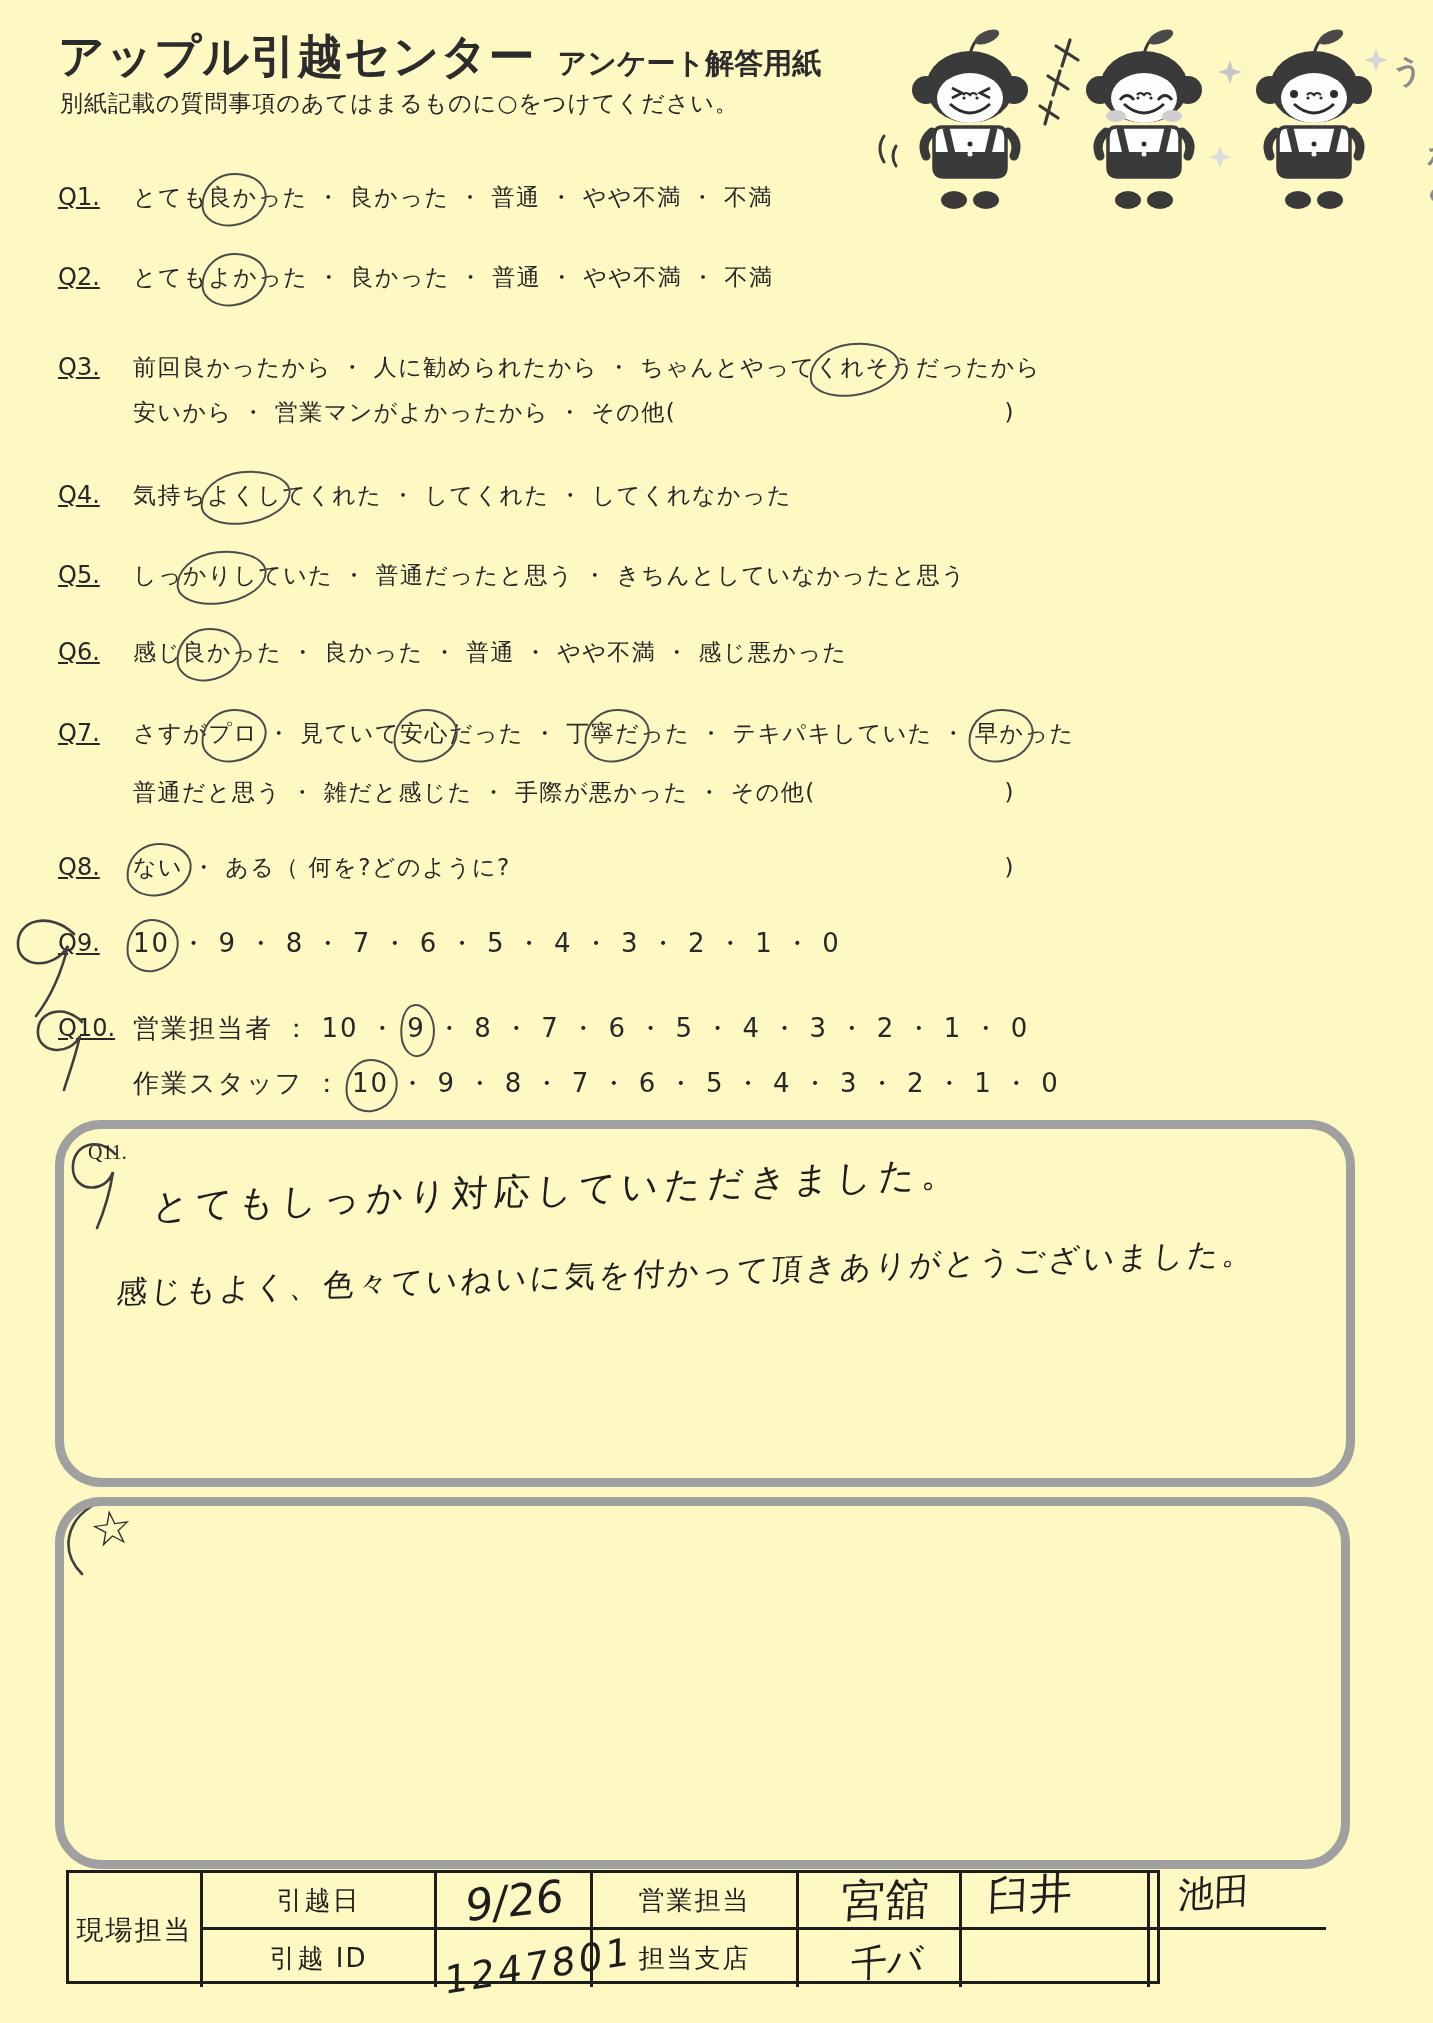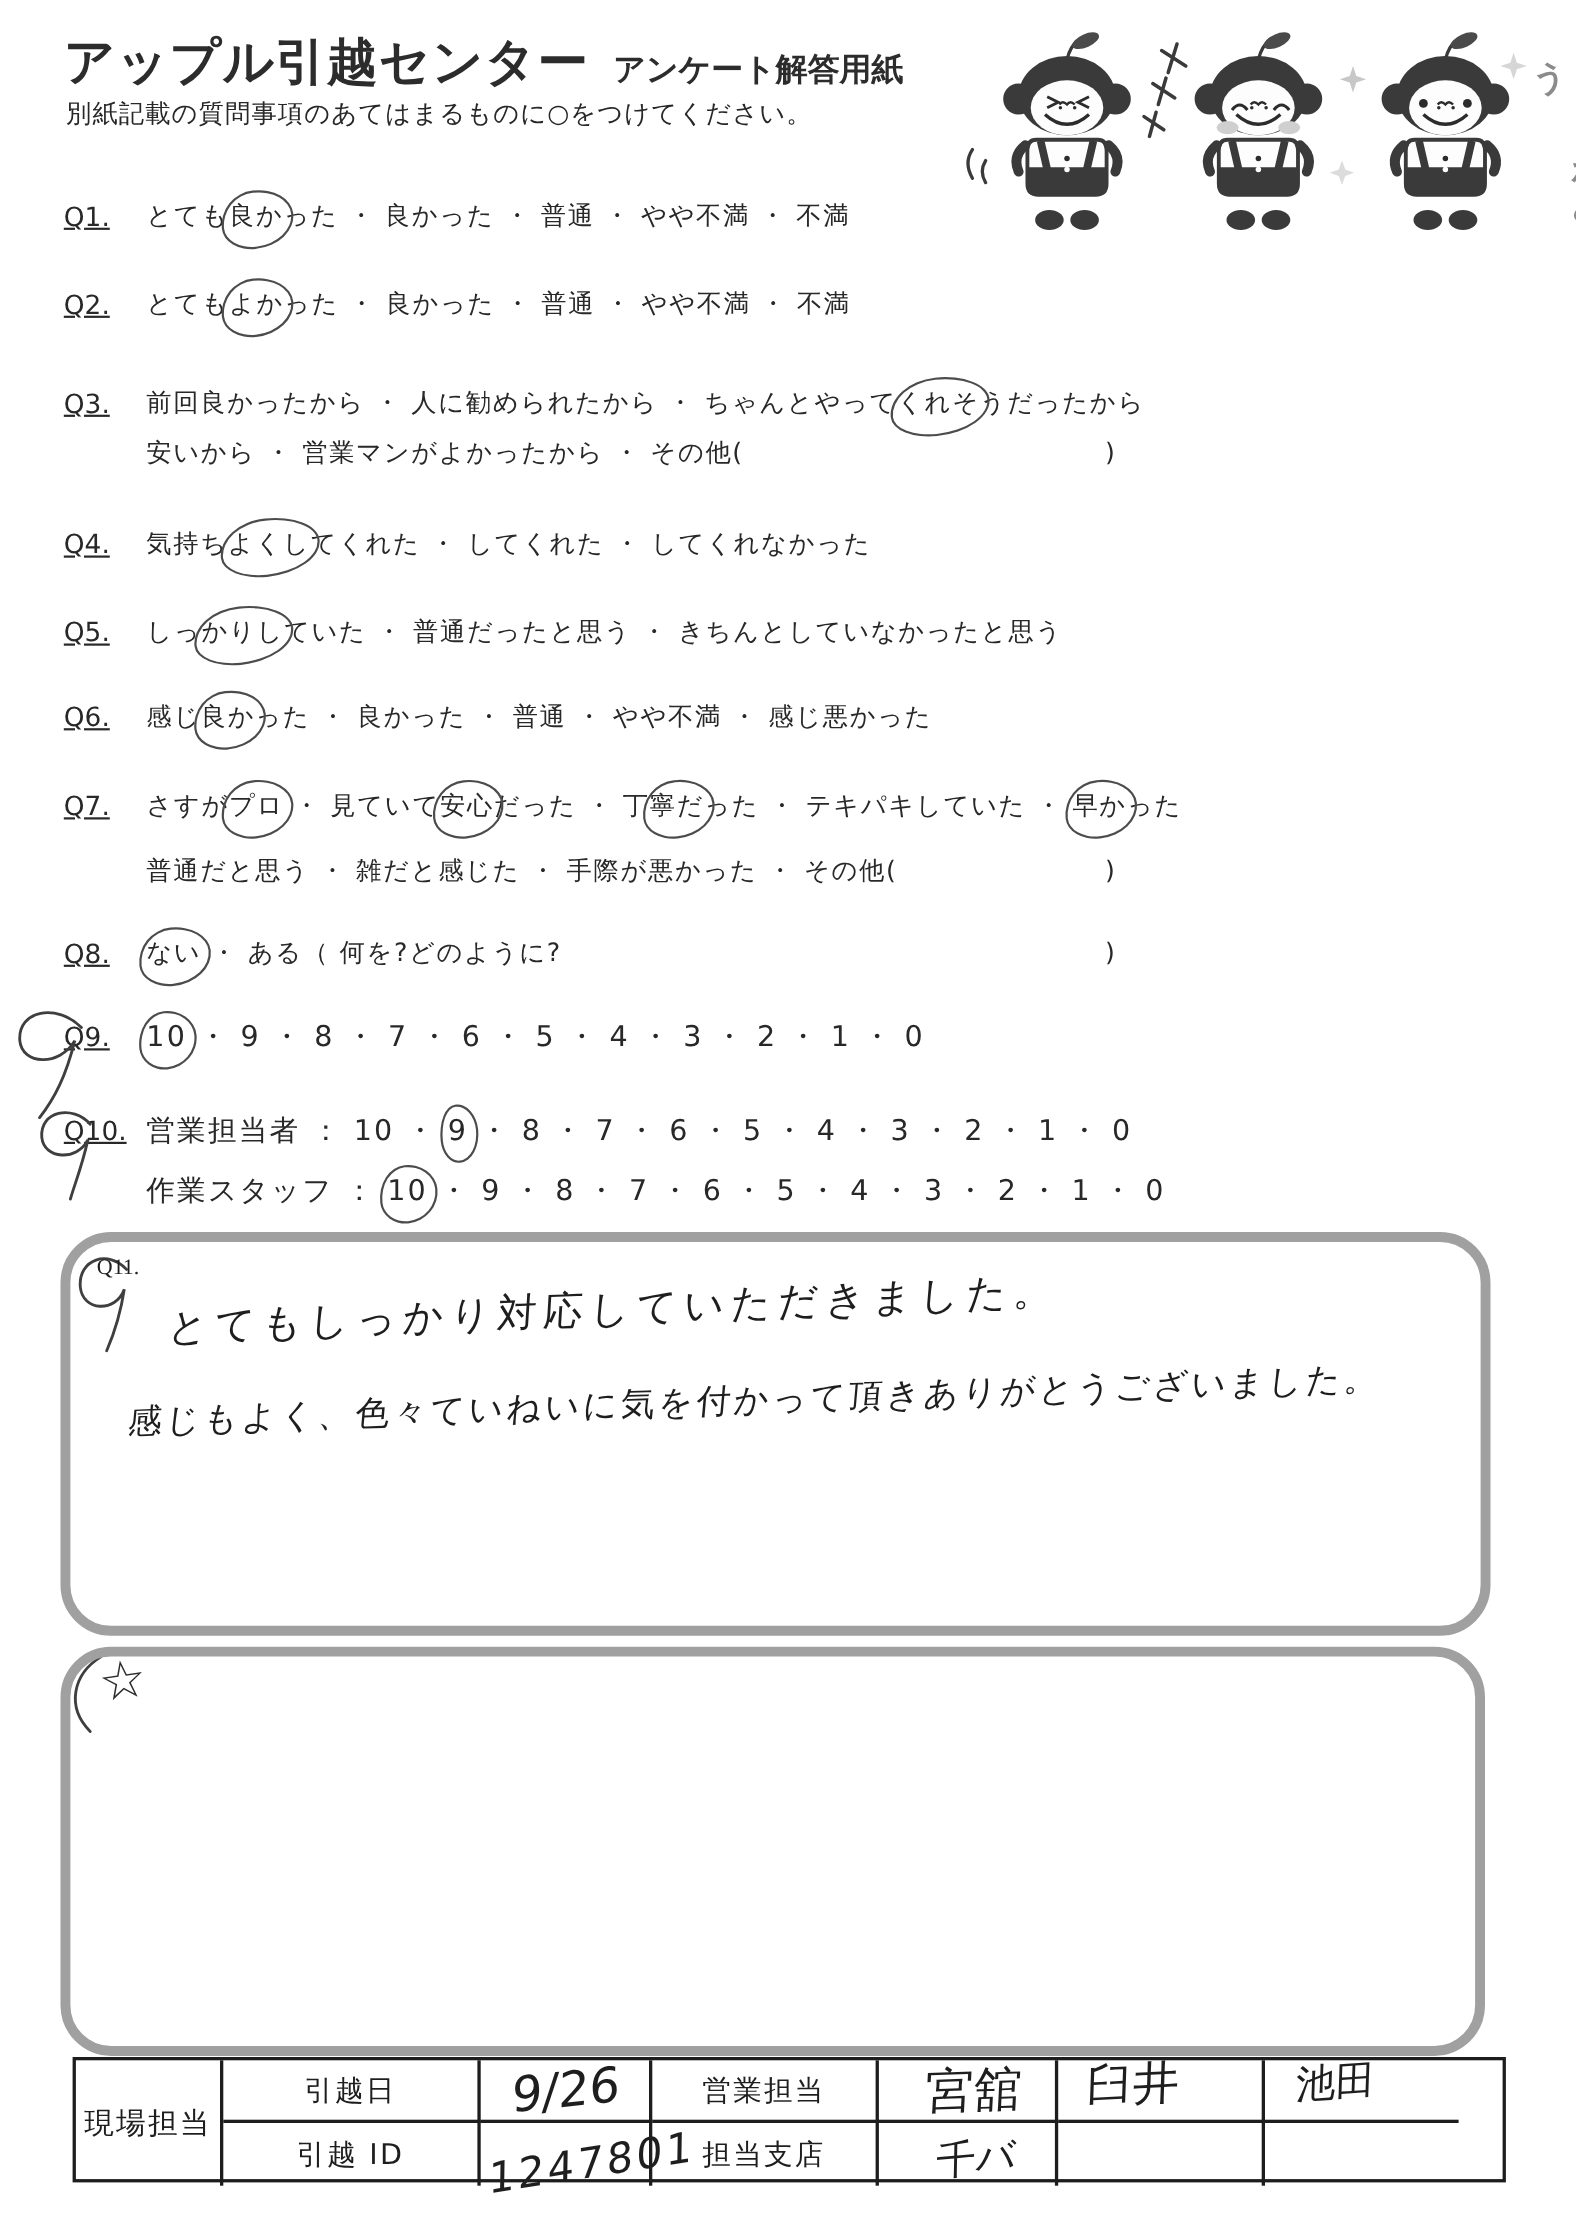--- a/index.html
+++ b/index.html
@@ -1,17 +1,17 @@
 <!DOCTYPE html>
 <html><head>
 <meta charset="utf-8">
 <style>
   html,body{margin:0;padding:0;}
   body{width:1433px;height:2023px;background:#e9e9e9;font-family:"DejaVu Sans",sans-serif;}
-  .page{position:relative;width:1433px;height:2023px;background:#ffffff;overflow:hidden;color:#2e2e2e;}
+  .page{position:relative;width:1433px;height:2023px;background:#fef9c3;overflow:hidden;color:#2e2e2e;}
 
   
   .titlebar{position:absolute;left:58px;top:26px;display:flex;align-items:flex-end;gap:22px;white-space:nowrap;}
   .brand{font-size:46px;font-weight:800;letter-spacing:1px;color:#2c2c2c;}
   .formtitle{font-size:29px;font-weight:700;color:#2c2c2c;padding-bottom:4px;}
   .instruction{position:absolute;left:60px;top:88px;font-size:23px;color:#272727;letter-spacing:1px;}
 
   
   .mascots{position:absolute;left:878px;top:18px;width:512px;height:196px;}
   .thanks{position:absolute;left:1383px;top:34px;height:190px;writing-mode:vertical-rl;font-size:31px;font-weight:700;color:#8b8b8b;letter-spacing:4px;transform:rotate(4deg);}
@@ -32,21 +32,21 @@
   .q11-id{position:absolute;left:88px;top:1141px;font-family:"Liberation Serif",serif;font-size:20px;color:#1f1f1f;}
   .hand{color:#1e1e1e;white-space:nowrap;}
   .hl1{position:absolute;left:152px;top:1166px;font-size:36px;letter-spacing:6px;transform:rotate(-2.4deg) skewX(-6deg);}
   .hl2{position:absolute;left:116px;top:1252px;font-size:31px;letter-spacing:3px;transform:rotate(-2deg) skewX(-7deg);}
   .star{position:absolute;left:90px;top:1500px;font-size:48px;color:#2c2c2c;transform:rotate(-8deg);}
 
   
   .penmark{position:absolute;pointer-events:none;}
 
   
-  .ftable{position:absolute;left:66px;top:1870px;width:1303px;height:114px;display:grid;grid-template-columns:134px 234px 156px 206px 163px 188px 176px;grid-template-rows:57px 57px;border:3px solid #1d1d1d;box-sizing:border-box;}
+  .ftable{position:absolute;left:66px;top:1870px;width:1094px;height:114px;display:grid;grid-template-columns:134px 234px 156px 206px 163px 188px 176px;grid-template-rows:57px 57px;border:3px solid #1d1d1d;box-sizing:border-box;}
   .cell{border-right:3px solid #1d1d1d;border-bottom:3px solid #1d1d1d;display:flex;align-items:center;box-sizing:border-box;overflow:visible;}
   .cell.lastcol{border-right:none;}
   .cell.lastrow{border-bottom:none;}
   .cell.lab{justify-content:center;font-size:26px;letter-spacing:2px;color:#1e1e1e;}
   .cell.mid{grid-row:1 / span 2;border-bottom:none;font-size:27px;}
   .v-date{font-size:44px;margin-left:28px;transform:rotate(-6deg) skewX(-8deg);}
   .v-id{font-size:38px;margin-left:6px;margin-top:14px;letter-spacing:3px;transform:rotate(-9deg) skewX(-10deg);}
   .v-sales{font-size:44px;margin-left:42px;transform:rotate(-2deg) skewX(-5deg);}
   .v-branch{font-size:36px;margin-left:52px;margin-top:8px;transform:rotate(-5deg) skewX(-6deg);}
   .v-site1{font-size:42px;margin-left:26px;margin-top:-10px;transform:rotate(-3deg) skewX(-5deg);}

